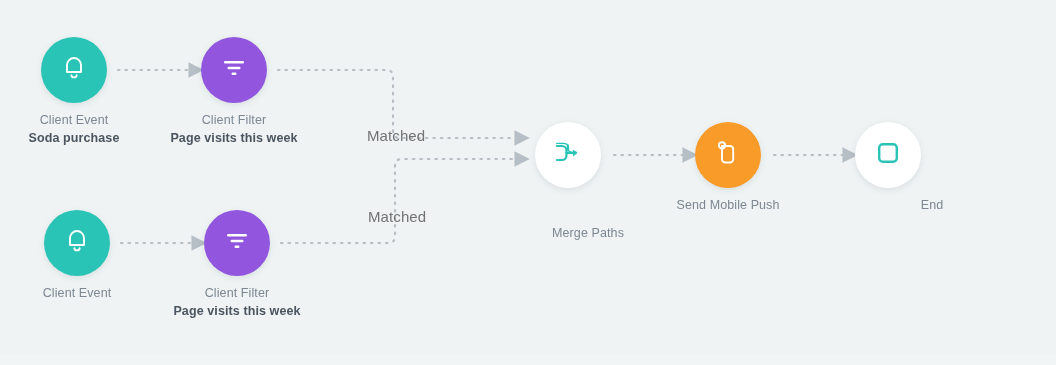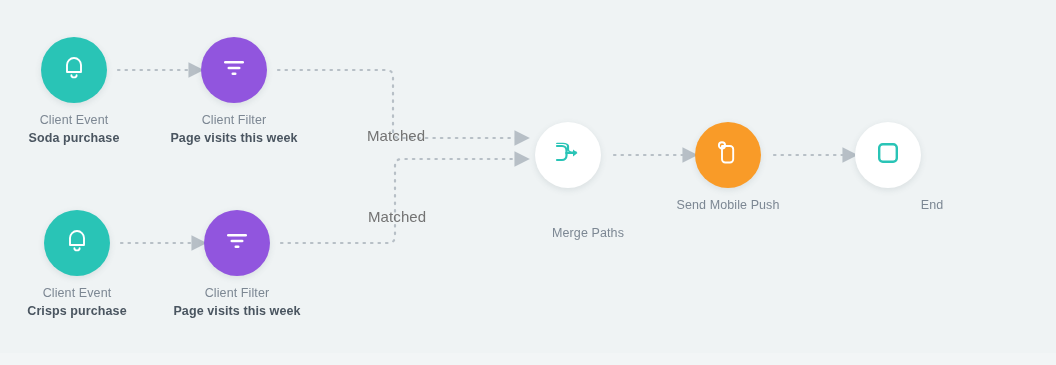--- a/index.html
+++ b/index.html
@@ -131,21 +131,20 @@
   <div class="node" style="left:44px; top:210px; background:#29c4b6;">
     <span class="ico">
       <svg width="22" height="24" viewBox="0 0 22 24" xmlns="http://www.w3.org/2000/svg">
         <path d="M4 16 L4 9 a7 7 0 0 1 14 0 L18 16 Z" fill="none" stroke="#ffffff" stroke-width="1.9" stroke-linejoin="round" stroke-linecap="round"></path>
         <path d="M8.4 19.2 a2.6 2.2 0 0 0 5.2 0" fill="none" stroke="#ffffff" stroke-width="1.9" stroke-linecap="round"></path>
       </svg>
     </span>
   </div>
   <div class="labels" style="left:77px; top:285px;">
     <div class="label-type">Client Event</div>
-    <div class="label-value">Crisps purchase</div>
   </div>
 
   <div class="node" style="left:204px; top:210px; background:#9155de;">
     <span class="ico">
       <svg width="26" height="20" viewBox="0 0 26 20" xmlns="http://www.w3.org/2000/svg">
         <rect x="3" y="3" width="20" height="2.6" rx="1.3" fill="#ffffff"></rect>
         <rect x="6.5" y="8.7" width="13" height="2.6" rx="1.3" fill="#ffffff"></rect>
         <rect x="10.5" y="14.4" width="5" height="2.6" rx="1.3" fill="#ffffff"></rect>
       </svg>
     </span>

